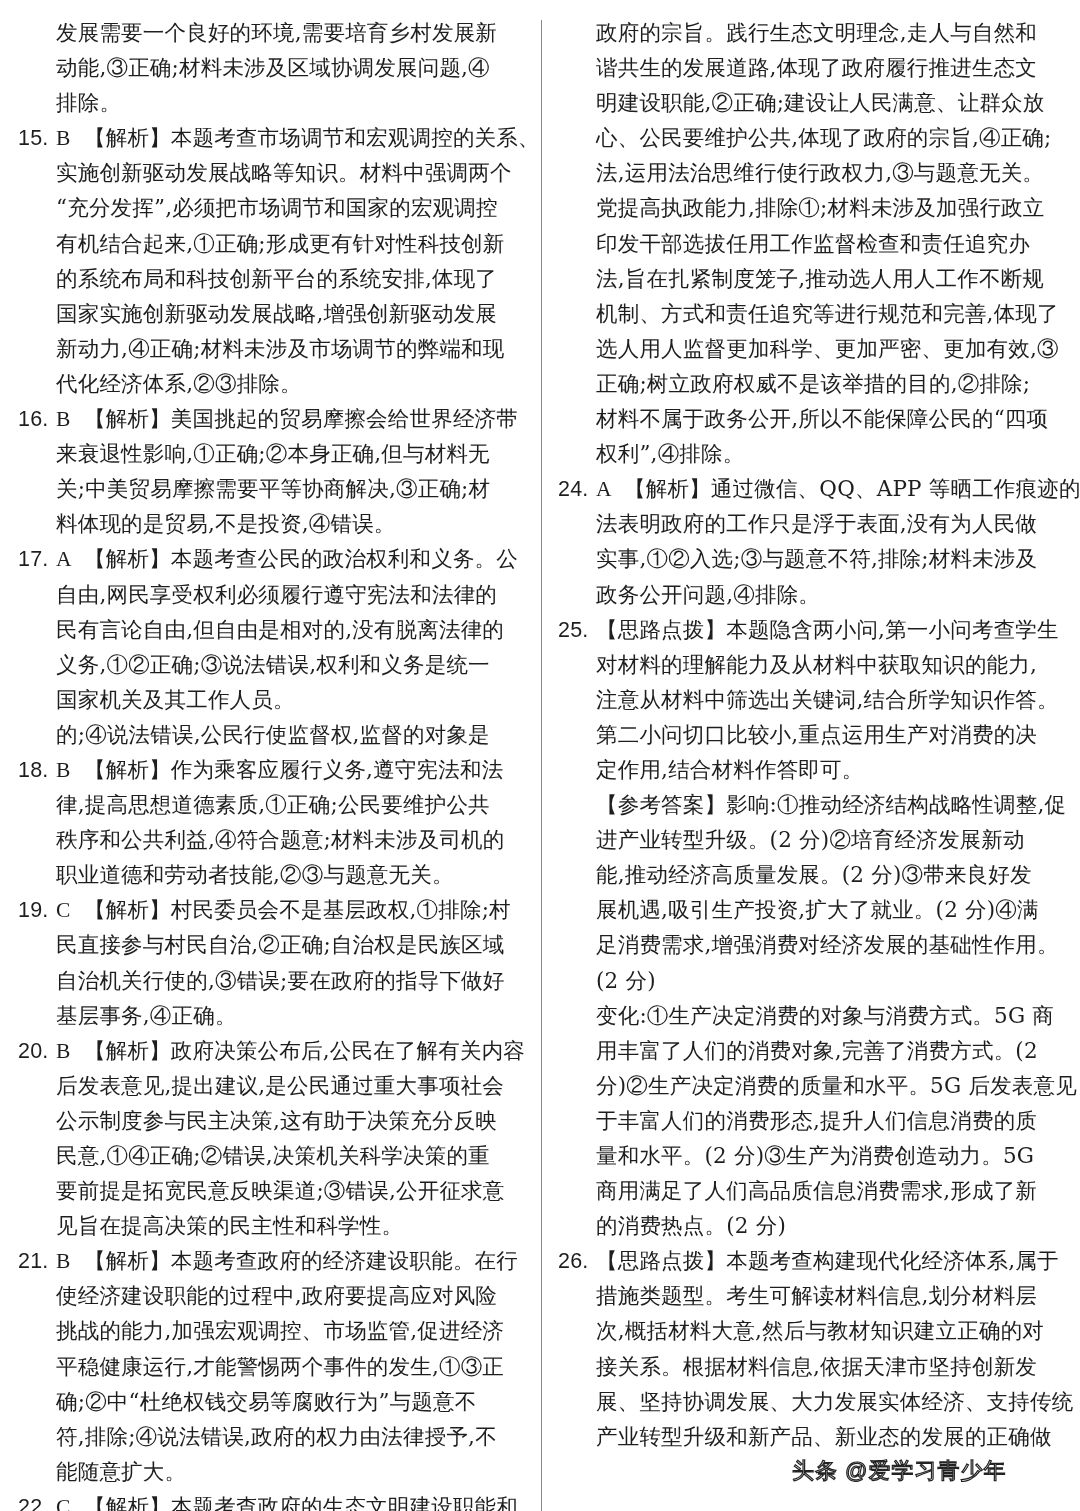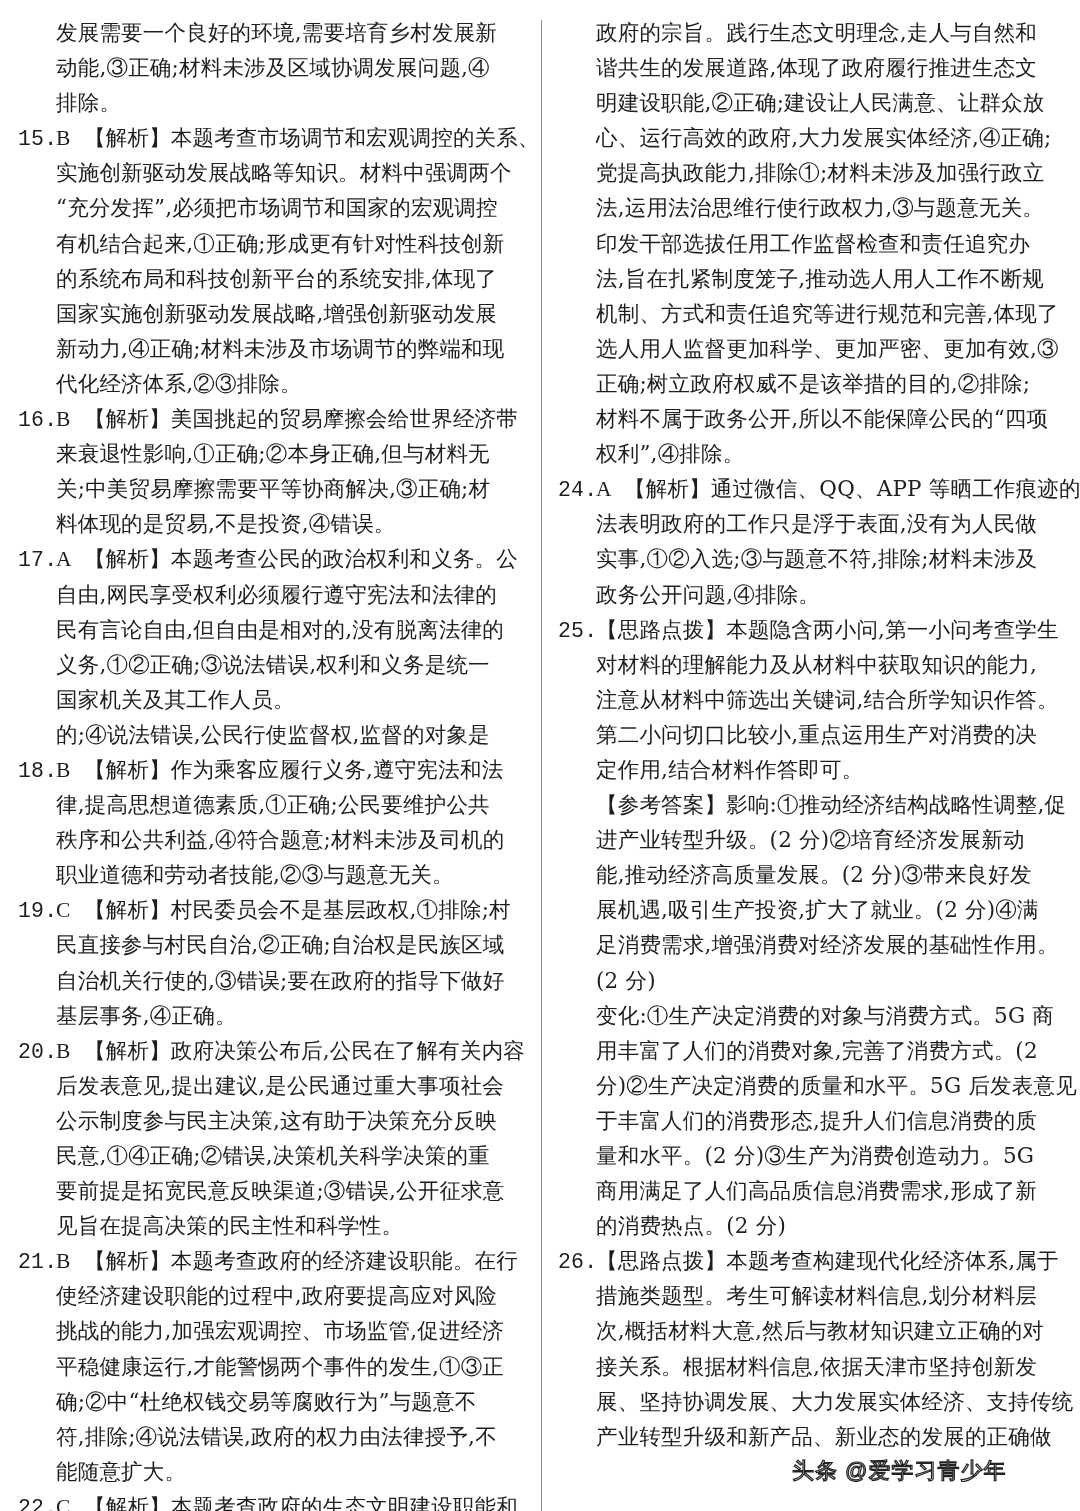--- a/index.html
+++ b/index.html
@@ -40,21 +40,21 @@
       height: 35.1px;
       line-height: 35.1px;
       font-size: 21.5px;
       white-space: nowrap;
       letter-spacing: 0.2px;
     }
     .line.indent { padding-left: 38px; }
     .line .num {
       display: inline-block;
       width: 38px;
-      font-family: Liberation Mono, monospace;
+      font-family: Liberation Sans, sans-serif;
     }
     .line .ans {
       display: inline-block;
       width: 28px;
       font-family: "Liberation Serif", serif;
     }
     .watermark {
       position: absolute;
       left: 792px;
       top: 1456px;
@@ -132,23 +132,23 @@
       <div>
         <div class="line"><span class="num">22.</span><span class="ans">C</span><span>【解析】本题考查政府的生态文明建设职能和</span></div>
       </div>
     </div>
   <div class="divider"></div>
   <div class="column col-right" id="col-right">
       <div>
         <div class="line indent">政府的宗旨。践行生态文明理念,走人与自然和</div>
         <div class="line indent">谐共生的发展道路,体现了政府履行推进生态文</div>
         <div class="line indent">明建设职能,②正确;建设让人民满意、让群众放</div>
-        <div class="line indent">心、运行高效的政府,大力发展实体经济,④正确;</div>
+        <div class="line indent">心、公民要维护公共,体现了政府的宗旨,④正确;</div>
+        <div class="line indent">法,运用法治思维行使行政权力,③与题意无关。</div>
         <div class="line indent">党提高执政能力,排除①;材料未涉及加强行政立</div>
-        <div class="line indent">法,运用法治思维行使行政权力,③与题意无关。</div>
       </div>
       <div>
         <div class="line indent">印发干部选拔任用工作监督检查和责任追究办</div>
         <div class="line indent">法,旨在扎紧制度笼子,推动选人用人工作不断规</div>
         <div class="line indent">机制、方式和责任追究等进行规范和完善,体现了</div>
         <div class="line indent">选人用人监督更加科学、更加严密、更加有效,③</div>
         <div class="line indent">正确;树立政府权威不是该举措的目的,②排除;</div>
         <div class="line indent">材料不属于政务公开,所以不能保障公民的“四项</div>
         <div class="line indent">权利”,④排除。</div>
       </div>

